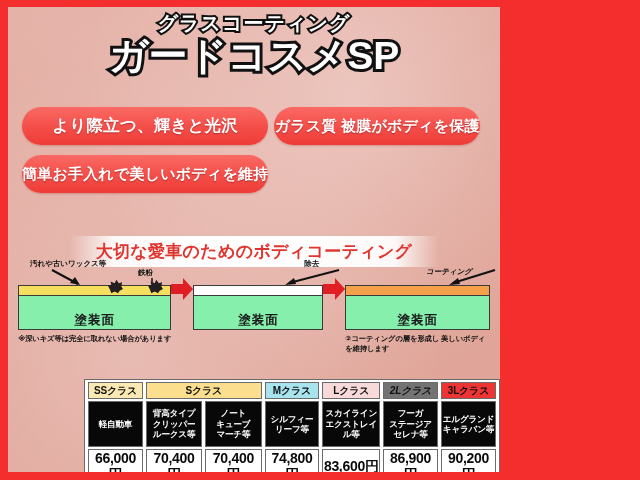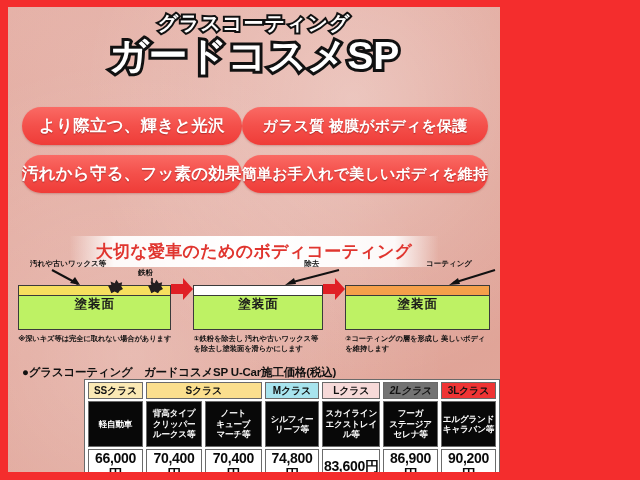--- a/index.html
+++ b/index.html
@@ -39,21 +39,21 @@
     line-height:1;display:block;
   }
   .title-main{
     font-size:39px;font-weight:800;color:#fff;letter-spacing:0px;
     -webkit-text-stroke:6px #111;paint-order:stroke fill;
     line-height:1.08;display:block;margin-top:2px;
   }
 
   
   .pills{position:absolute;left:14px;right:20px;top:100px;z-index:3;
-    display:grid;grid-template-columns:1fr 1fr;gap:10px 0;}
+    display:grid;grid-template-columns:1fr 1fr;gap:10px 6px;}
   .pill{
     height:38px;border-radius:19px;
     background:linear-gradient(180deg,#fa6a64 0%,#f4504b 48%,#ef3c38 100%);
     display:flex;align-items:center;justify-content:center;
     box-shadow:0 1px 2px rgba(120,30,30,.25);
   }
   .pill span{
     color:#fff;font-size:16.5px;font-weight:800;letter-spacing:.2px;
     text-shadow:0 1px 1px rgba(120,20,20,.5);
     white-space:nowrap;
@@ -86,21 +86,21 @@
     position:absolute;font-size:7.5px;font-weight:700;color:#111;white-space:nowrap;
   }
   .callout .cl-text.right{right:4px;}
   .callout svg{position:absolute;left:0;top:0;}
 
   .stack{border:1px solid #3a3a3a;background:#fff;}
   .layer-wax{height:9px;background:#f6df5e;border-bottom:1px solid #3a3a3a;position:relative;}
   .layer-clean{height:9px;background:#ffffff;border-bottom:1px solid #3a3a3a;}
   .layer-coat{height:9px;background:#f5a04a;border-bottom:1px solid #3a3a3a;}
   .layer-paint{
-    height:33px;background:#bef264;display:flex;align-items:flex-start;justify-content:center;
+    height:33px;background:#86efac;display:flex;align-items:flex-end;justify-content:center;
   }
   .layer-paint span{font-size:12.5px;font-weight:800;color:#1a1a1a;letter-spacing:1px;}
   .speck{position:absolute;top:-7px;width:17px;height:15px;}
   .note{
     font-size:7.3px;font-weight:700;color:#111;margin-top:4px;line-height:1.35;
     letter-spacing:-.1px;
   }
   .note.c{text-align:center;}
 
   
@@ -150,23 +150,20 @@
       <span class="title-sub">グラスコーティング</span>
       <span class="title-main">ガードコスメSP</span>
     </div>
 
     <div class="pills">
       <div class="pill">
         <span>より際立つ、輝きと光沢</span>
       </div>
       <div class="pill small">
         <span>ガラス質 被膜がボディを保護</span>
-      </div>
-      <div class="pill">
-        <span>汚れから守る、フッ素の効果</span>
       </div>
       <div class="pill small">
         <span>簡単お手入れで美しいボディを維持</span>
       </div>
     </div>
 
     <div class="headline">
       <span>大切な愛車のためのボディコーティング</span>
     </div>
 
@@ -211,48 +208,46 @@
             <line x1="146" y1="11" x2="96" y2="24" stroke="#111" stroke-width="2"></line>
             <polygon points="92,26 101,19 103,25" fill="#111"></polygon>
           </svg>
         </div>
         <div class="stack">
           <div class="layer-clean"></div>
           <div class="layer-paint">
             <span>塗装面</span>
           </div>
         </div>
-        <div class="note">①鉄粉を除去し 汚れや古いワックス等を除去し塗装面を滑らかにします</div>
       </div>
 
       <div class="arrow">
         <svg width="22" height="24" viewBox="0 0 22 24">
           <polygon points="0,7 12,7 12,1 22,12 12,23 12,17 0,17" fill="#e01f25"></polygon>
         </svg>
       </div>
 
       <div class="step s3">
         <div class="callout">
-          <div class="cl-text right" style="top:0;right:18px;">コーティング</div>
+          <div class="cl-text right" style="top:8px;right:18px;font-style:italic;">コーティング</div>
           <svg width="196" height="26">
             <line x1="150" y1="11" x2="108" y2="24" stroke="#111" stroke-width="2"></line>
             <polygon points="104,26 113,19 115,25" fill="#111"></polygon>
           </svg>
         </div>
         <div class="stack">
           <div class="layer-coat"></div>
           <div class="layer-paint">
             <span>塗装面</span>
           </div>
         </div>
         <div class="note">②コーティングの層を形成し 美しいボディを維持します</div>
       </div>
     </div>
 
-    <div class="price-title">●グラスコーティング　ガードコスメSP U-Car施工価格(税込)</div>
 
     <div class="table-wrap">
       <table class="price">
         <colgroup>
           <col class="w-ss">
             <col class="w-sa">
             <col class="w-sb">
             <col class="w-m">
           <col class="w-l">
             <col class="w-2l">

